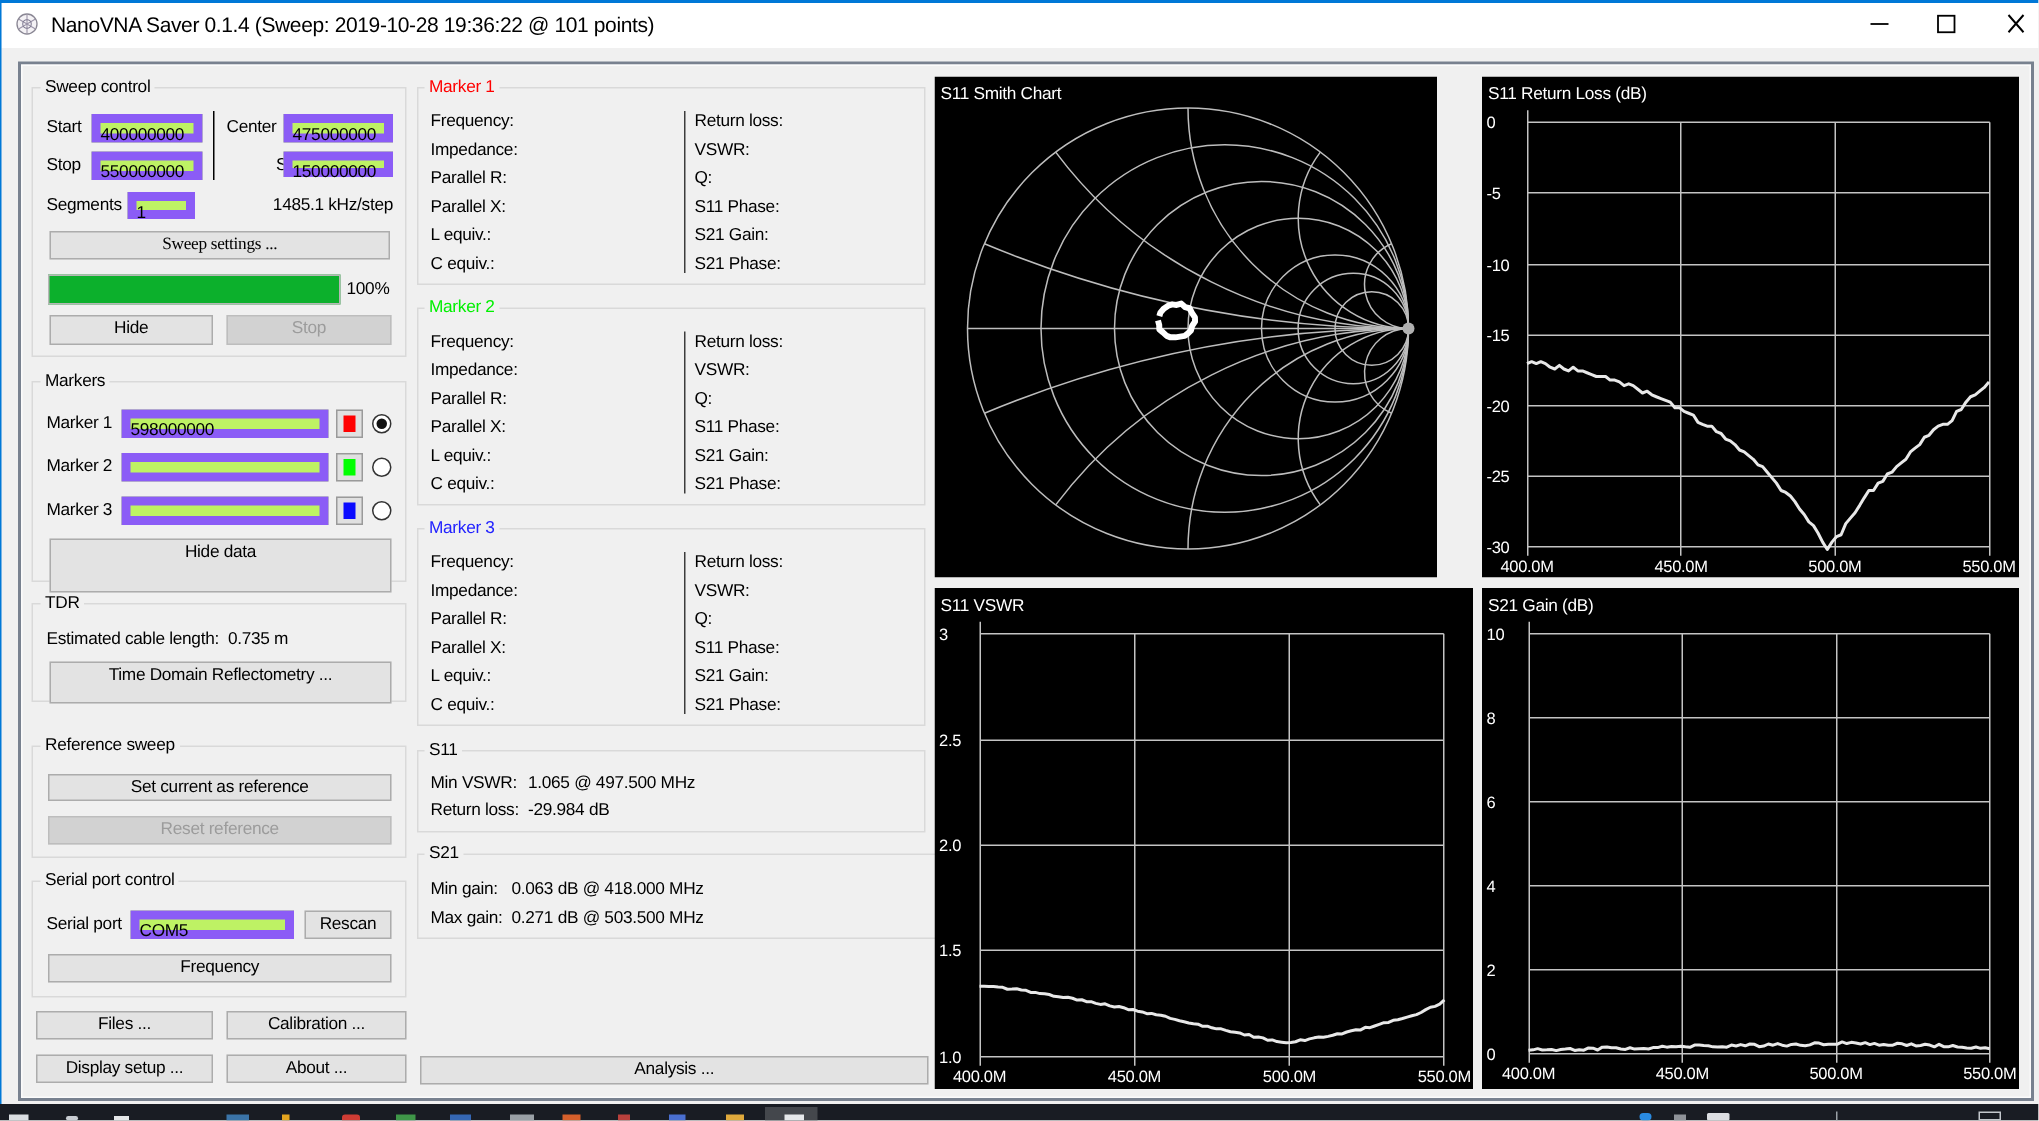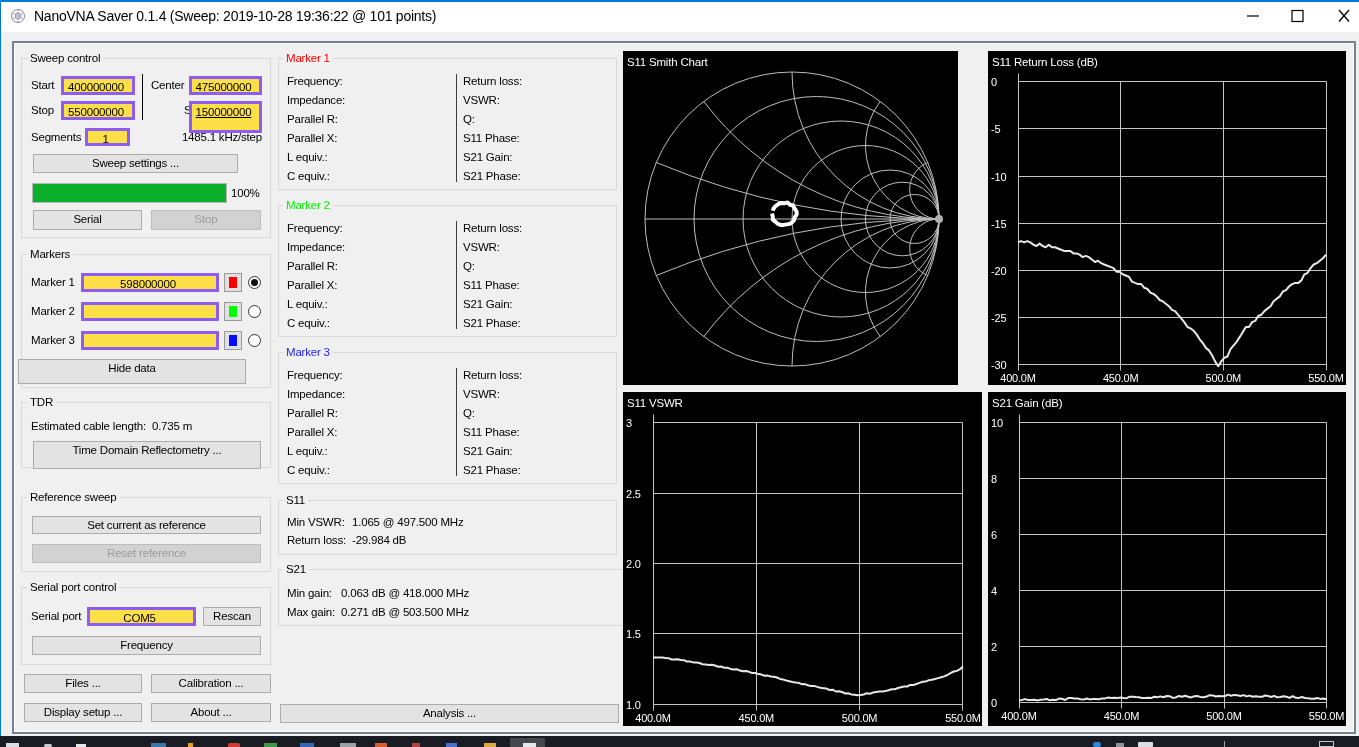--- a/index.html
+++ b/index.html
@@ -7,21 +7,21 @@
 .abs{position:absolute;}
 #topline{position:absolute;left:0;top:0;width:1359px;height:2px;background:#0078d7;}
 #leftline{position:absolute;left:0;top:0;width:1px;height:737px;background:#0078d7;}
 #titlebar{position:absolute;left:1px;top:2px;width:1358px;height:30px;background:#ffffff;}
 #titletext{position:absolute;left:34px;top:8px;font-size:14px;letter-spacing:-0.25px;}
 #frame{position:absolute;left:12px;top:41px;width:1344px;height:693px;border:2px solid #78818f;}
 #frame .inner{position:absolute;inset:0;border:1px solid #fbfbfb;}
 .group{position:absolute;border:1px solid #d9d9d9;}
 .gt{position:absolute;top:-7px;background:#f0f0f0;padding:0 3px;line-height:13px;white-space:nowrap;}
 .lbl{position:absolute;white-space:nowrap;}
-.field{position:absolute;background:#fde047;border:3px solid #8b5cf6;text-align:center;padding:2px 4px 0 0;white-space:nowrap;}
+.field{position:absolute;background:#bef264;border:6px solid #8b5cf6;text-align:left;padding:2px 4px 0 0;white-space:nowrap;}
 .btn{position:absolute;background:#e3e3e3;border:1px solid #acacac;text-align:center;padding-top:2px;white-space:nowrap;}
 .btn.dis{background:#d2d2d2;border-color:#bdbdbd;color:#9c9c9c;}
 .radio{position:absolute;width:13px;height:13px;border:1.5px solid #333;border-radius:50%;background:#fff;}
 .radio.sel::after{content:"";position:absolute;left:1.5px;top:1.5px;width:7px;height:7px;border-radius:50%;background:#111;}
 .swatch{position:absolute;width:18px;height:19px;background:#e0e0e0;border:1px solid #9a9a9a;}
 .swatch::after{content:"";position:absolute;left:4px;top:3px;width:8px;height:11px;}
 .sw-r::after{background:#ff0000;}
 .sw-g::after{background:#00ff00;}
 .sw-b::after{background:#0a0aff;}
 .chart{position:absolute;}
@@ -53,47 +53,47 @@
 <div class="group" style="left:21px;top:58px;width:250px;height:180px;">
     <span class="gt" style="left:5px;">Sweep control</span>
   </div>
 <div class="lbl" style="left:31px;top:79px;">Start</div>
 <div class="field" style="left:61px;top:76px;width:74px;height:19px;">400000000</div>
 <div class="lbl" style="left:151px;top:79px;">Center</div>
 <div class="field" style="left:189px;top:76px;width:73px;height:19px;">475000000</div>
 <div class="lbl" style="left:31px;top:104px;">Stop</div>
 <div class="field" style="left:61px;top:101px;width:74px;height:19px;">550000000</div>
 <div class="lbl" style="left:151px;top:104px;margin-left:33px;">Span</div>
-<div class="field" style="left:189px;top:101px;width:73px;height:32px;text-decoration:underline;">150000000</div>
+<div class="field" style="left:189px;top:101px;width:73px;height:17px;">150000000</div>
 <div class="abs" style="left:142px;top:74px;width:1px;height:46px;background:#000;"></div>
 <div class="lbl" style="left:31px;top:131px;">Segments</div>
 <div class="field" style="left:85px;top:128px;width:45px;height:18px;">1</div>
 <div class="lbl" style="left:142px;top:131px;width:120px;text-align:right;">1485.1 kHz/step</div>
-<div class="btn" style="left:33px;top:154px;width:205px;height:19px;">Sweep settings ...</div>
+<div class="btn" style="left:33px;top:154px;width:227px;height:19px;font-family:Liberation Serif, serif;">Sweep settings ...</div>
 <div class="abs" style="left:32px;top:183px;width:195px;height:20px;border:1px solid #b6b6b6;background:#0cb02c;"></div>
 <div class="lbl" style="left:231px;top:187px;">100%</div>
-<div class="btn" style="left:33px;top:210px;width:109px;height:20px;">Serial</div>
+<div class="btn" style="left:33px;top:210px;width:109px;height:20px;">Hide</div>
 <div class="btn dis" style="left:151px;top:210px;width:110px;height:20px;">Stop</div>
 
 <div class="group" style="left:21px;top:254px;width:250px;height:134px;text-align:right;">
     <span class="gt" style="left:5px;">Markers</span>
   </div>
 <div class="lbl" style="left:31px;top:276px;">Marker 1</div>
 <div class="field" style="left:81px;top:273px;width:138px;height:19px;">598000000</div>
 <div class="swatch sw-r" style="left:224px;top:273px;"></div>
 <div class="radio sel" style="left:248px;top:276px;"></div>
 <div class="lbl" style="left:31px;top:305px;">Marker 2</div>
 <div class="field" style="left:81px;top:302px;width:138px;height:19px;"></div>
 <div class="swatch sw-g" style="left:224px;top:302px;"></div>
 <div class="radio" style="left:248px;top:305px;"></div>
 <div class="lbl" style="left:31px;top:334px;">Marker 3</div>
 <div class="field" style="left:81px;top:331px;width:138px;height:19px;"></div>
 <div class="swatch sw-b" style="left:224px;top:331px;"></div>
 <div class="radio" style="left:248px;top:334px;"></div>
-<div class="btn" style="left:18px;top:359px;width:228px;height:25px;">Hide data</div>
+<div class="btn" style="left:33px;top:359px;width:228px;height:36px;">Hide data</div>
 
 <div class="group" style="left:21px;top:402px;width:250px;height:66px;">
     <span class="gt" style="left:5px;">TDR</span>
   </div>
 <div class="lbl" style="left:31px;top:420px;">Estimated cable length:&nbsp; 0.735 m</div>
 <div class="btn" style="left:33px;top:441px;width:228px;height:28px;">Time Domain Reflectometry ...</div>
 
 <div class="group" style="left:21px;top:497px;width:250px;height:75px;">
     <span class="gt" style="left:5px;">Reference sweep</span>
   </div>

